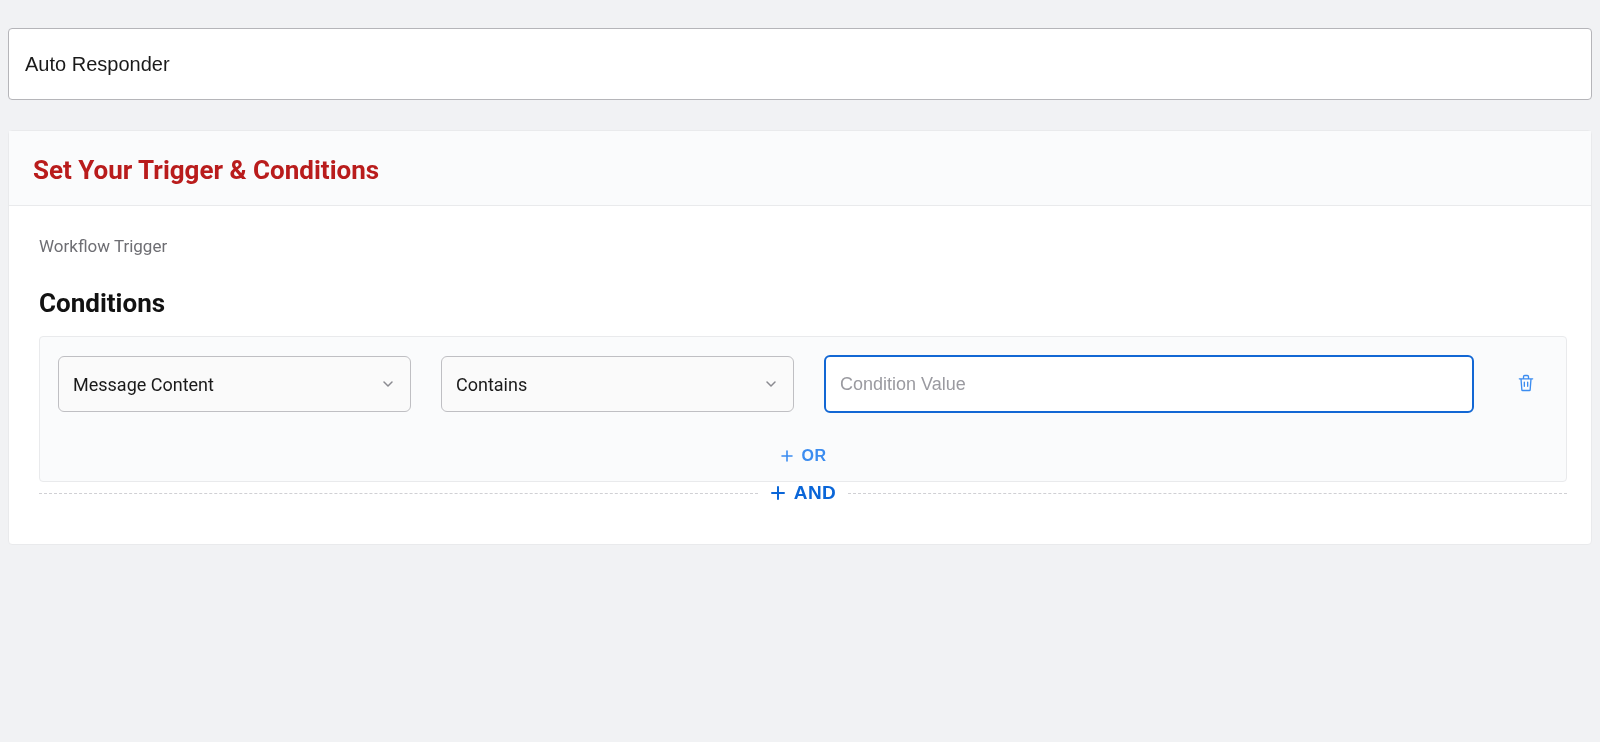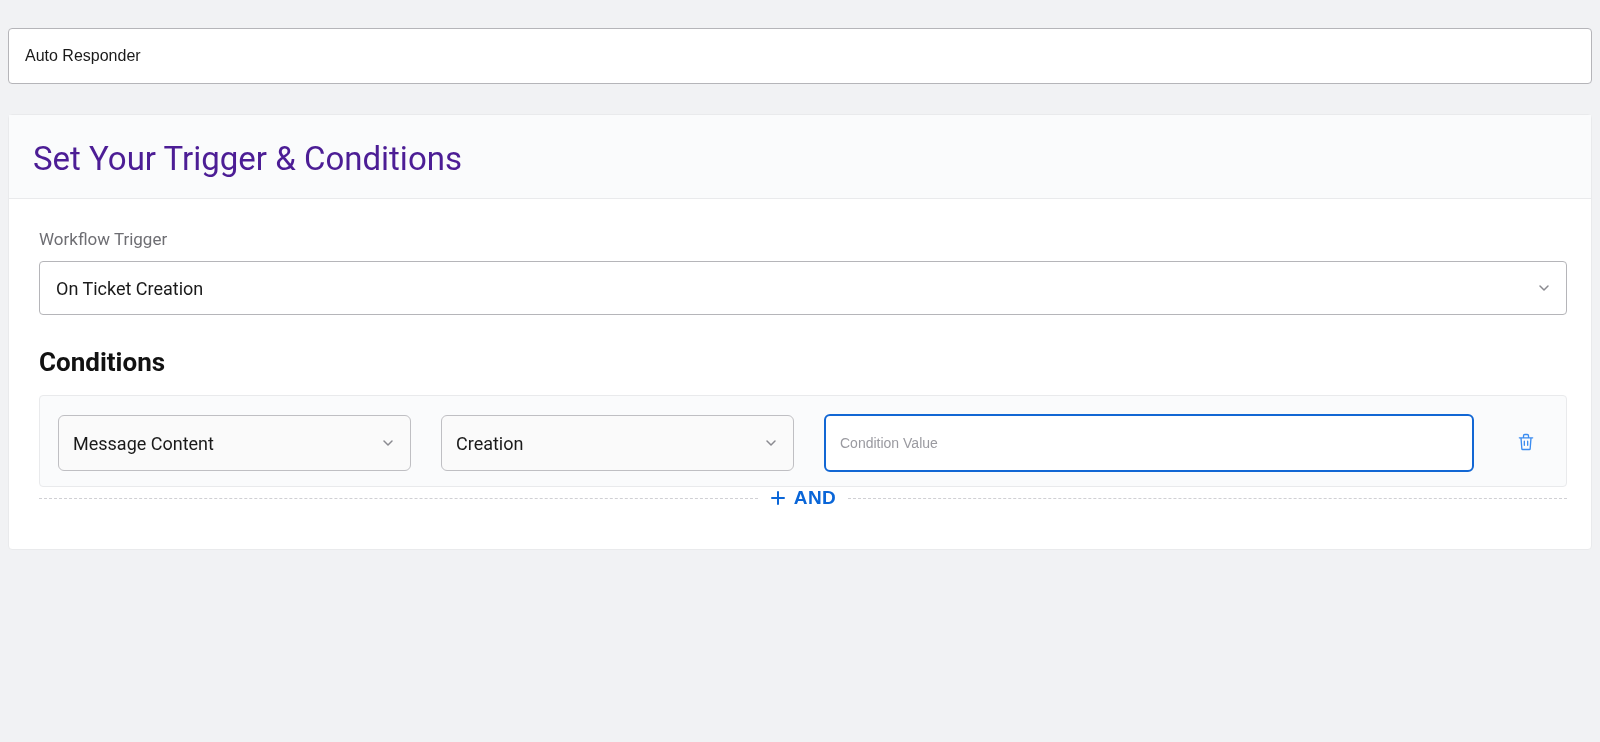--- a/index.html
+++ b/index.html
@@ -12,45 +12,45 @@
       background: #f1f2f4;
       width: 1600px;
       height: 742px;
       overflow: hidden;
     }
     .page-wrap {
       padding: 0 8px;
     }
     .title-input {
       width: 100%;
-      height: 56px;
+      height: 72px;
       margin-top: 28px;
       padding: 0 16px;
-      font-size: 16px;
+      font-size: 20px;
       color: #1a1a1a;
       background: #fff;
       border: 1px solid #b5b5b9;
       border-radius: 4px;
       outline: none;
     }
     .card {
       margin-top: 30px;
       background: #fff;
       border: 1px solid #e9eaec;
       border-radius: 4px;
     }
     .card-header {
       padding: 24px 24px 20px 24px;
       border-bottom: 1px solid #e9eaec;
       background: #fafbfc;
     }
     .card-header h1 {
-      font-size: 33px;
-      font-weight: 400;
-      color: #4c1d95;
+      font-size: 26px;
+      font-weight: 700;
+      color: #b91c1c;
     }
     .card-body {
       padding: 30px 24px 40px 30px;
     }
     .field-label {
       font-size: 17px;
       color: #6e6e73;
       margin-bottom: 12px;
       display: block;
     }
@@ -106,21 +106,21 @@
     .select-operator {
       width: 353px;
     }
     .condition-value-input {
       flex: 1;
       height: 58px;
       background: #fff;
       border: 2px solid #1267d4;
       border-radius: 6px;
       padding: 0 14px;
-      font-size: 14px;
+      font-size: 18px;
       color: #1a1a1a;
       outline: none;
     }
     .condition-value-input::placeholder {
       color: #9a9aa0;
     }
     .chevron-down {
       position: absolute;
       right: 14px;
       top: 50%;
@@ -193,63 +193,65 @@
 
   <div class="card">
     <div class="card-header">
       <h1>Set Your Trigger &amp; Conditions</h1>
     </div>
 
     <div class="card-body">
 
       <label class="field-label">Workflow Trigger</label>
 
-      <div class="field-select">
-        <span>On Ticket Creation</span>
-        <span class="chevron-down">
-          <svg width="16" height="16" viewBox="0 0 16 16" fill="none">
-            <path d="M4 6l4 4 4-4" stroke="#8a8a90" stroke-width="1.5" stroke-linecap="round" stroke-linejoin="round"></path>
-          </svg>
-        </span>
-      </div>
 
       <h2 class="conditions-heading">Conditions</h2>
 
       <div class="conditions-group">
         <div class="condition-row">
 
           <div class="select-box select-field">
             <span>Message Content</span>
             <span class="chevron-down">
               <svg width="16" height="16" viewBox="0 0 16 16" fill="none">
                 <path d="M4 6l4 4 4-4" stroke="#8a8a90" stroke-width="1.5" stroke-linecap="round" stroke-linejoin="round"></path>
               </svg>
             </span>
           </div>
 
           <div class="select-box select-operator">
-            <span>Creation</span>
+            <span>Contains</span>
             <span class="chevron-down">
               <svg width="16" height="16" viewBox="0 0 16 16" fill="none">
                 <path d="M4 6l4 4 4-4" stroke="#8a8a90" stroke-width="1.5" stroke-linecap="round" stroke-linejoin="round"></path>
               </svg>
             </span>
           </div>
 
           <input type="text" class="condition-value-input" placeholder="Condition Value" style="">
 
           <button class="trash-btn">
             <span>
               <svg width="20" height="20" viewBox="0 0 24 24" fill="none">
                 <path d="M4 7h16M10 11v5M14 11v5M6 7l1 13a1 1 0 001 1h8a1 1 0 001-1l1-13M9 7V4.5A1.5 1.5 0 0110.5 3h3A1.5 1.5 0 0115 4.5V7" stroke="currentColor" stroke-width="1.6" stroke-linecap="round" stroke-linejoin="round"></path>
               </svg>
             </span>
           </button>
         </div>
 
+        <div class="add-or">
+          <button class="add-or-btn">
+            <span class="plus-icon">
+              <svg width="14" height="14" viewBox="0 0 14 14" fill="none">
+                <path d="M7 2v10M2 7h10" stroke="currentColor" stroke-width="1.6" stroke-linecap="round"></path>
+              </svg>
+            </span>
+            <span>OR</span>
+          </button>
+        </div>
       </div>
 
       <div class="add-and-wrap">
         <div class="add-and-line"></div>
         <button class="add-and-btn">
           <span class="plus-icon">
             <svg width="16" height="16" viewBox="0 0 16 16" fill="none">
               <path d="M8 2v12M2 8h12" stroke="currentColor" stroke-width="2" stroke-linecap="round"></path>
             </svg>
           </span>

